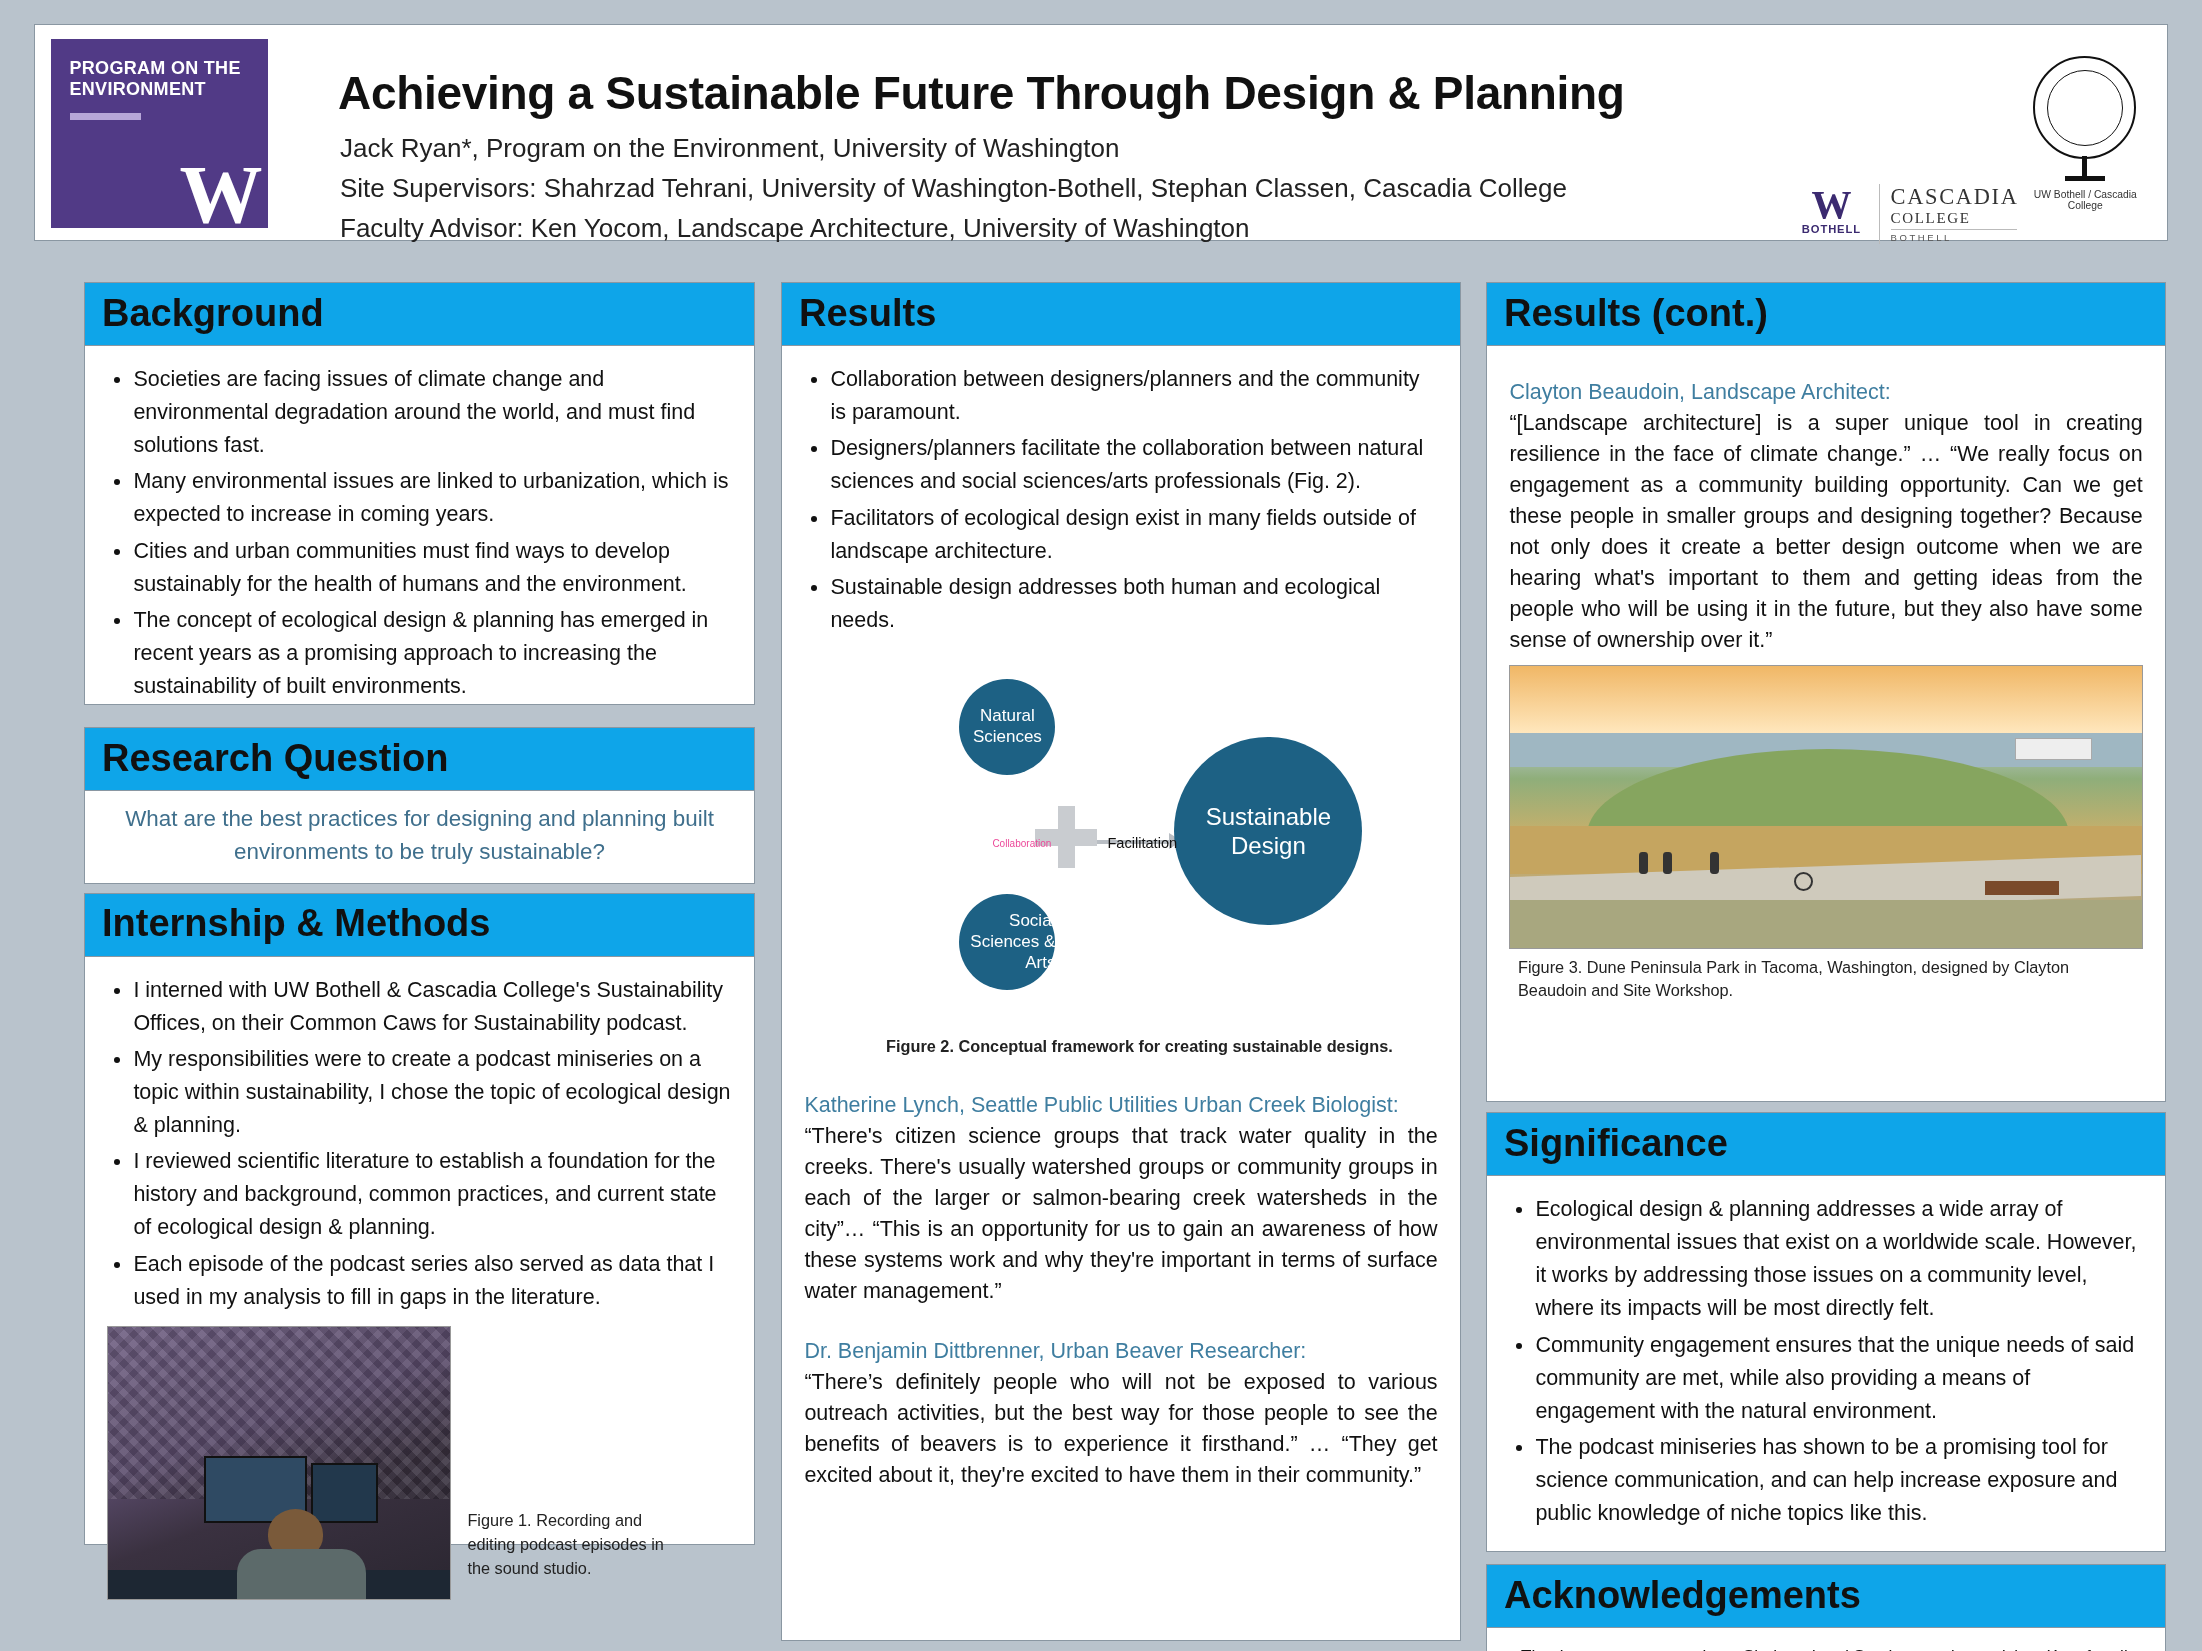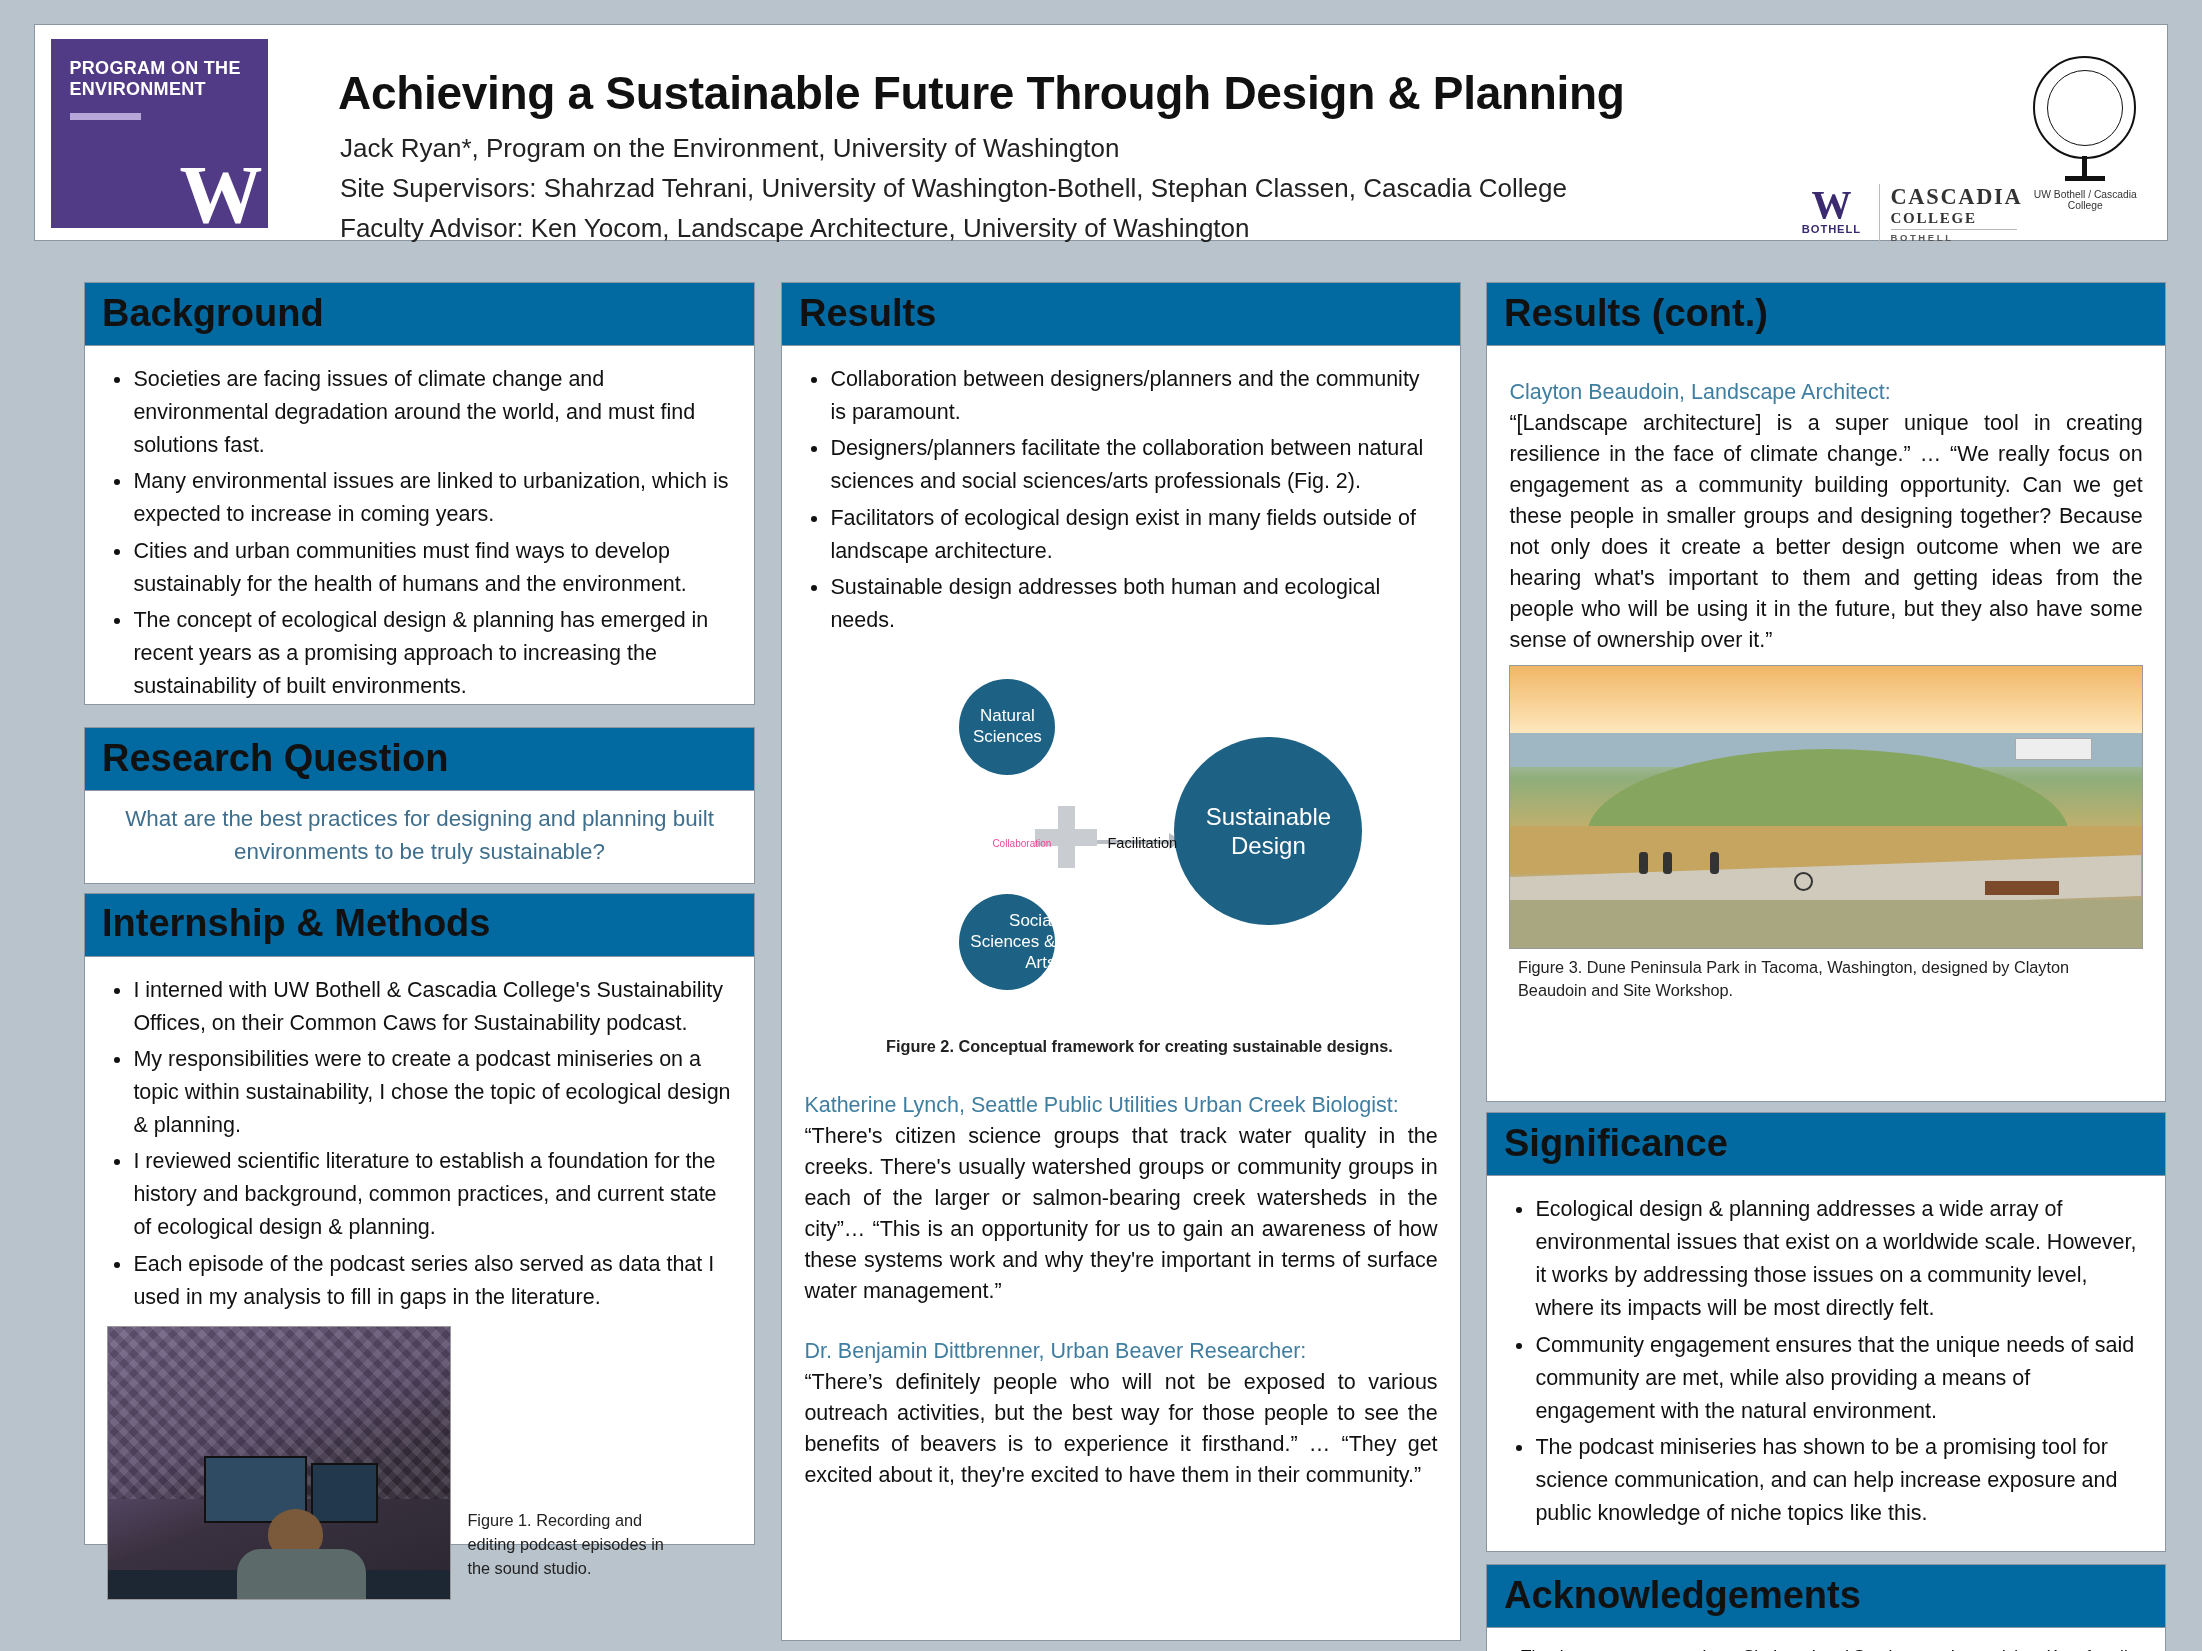--- a/index.html
+++ b/index.html
@@ -55,21 +55,21 @@
   }
   .hdr-logos { position: absolute; right: 13.8px; top: 13.8px; width: 370px; height: 189px; }
   .uwb-block {
     position: absolute; left: 5.2px; top: 148px; width: 86px; height: 53px;
     text-align: center;
   }
   .uwb-w { font-family: "Liberation Serif", serif; font-weight: bold; font-size: 40px; color:#3b2a70; line-height: 36px; }
   .uwb-lbl { font-size: 11.2px; font-weight: bold; color:#3b2a70; letter-spacing: 0.9px; }
   .cascadia {
     position: absolute; left: 96px; top: 145px; width: 138px; height: 60px;
-    border-left: 1.7px solid #bbb; padding-left: 10.3px; font-weight: bold;
+    border-left: 1.7px solid #bbb; padding-left: 10.3px;
   }
   .cascadia .c1 { font-family: "Liberation Serif", serif; font-size: 22.4px; color:#333; letter-spacing:1.7px; }
   .cascadia .c2 { font-family: "Liberation Serif", serif; font-size: 15px; color:#333; letter-spacing:1.7px; }
   .cascadia .c3 { font-size: 9.5px; color:#555; letter-spacing: 2.6px; border-top:0.9px solid #bbb; margin-top:2.6px; padding-top:1.7px;}
   .podcast-logo {
     position: absolute; right: 3.4px; top: 5.2px; width: 129px; height: 163px;
   }
   .podcast-logo .ring {
     position:absolute; left:12px; top:12px; width:103px; height:103px;
     border:2.6px solid #111; border-radius:50%;
@@ -93,21 +93,21 @@
     font-size:10.3px; color:#333;
   }
   
   .col { position: absolute; top: 258px; }
   .col1 { left: 50px; width: 671px; }
   .col2 { left: 747px; width: 680px; }
   .col3 { left: 1452px; width: 680px; }
 
   .sec { width:100%; margin-bottom: 0; }
   .sec-head {
-    background: #0369a1; color: #111;
+    background: #0ea5e9; color: #111;
     font-size: 38px; font-weight: bold;
     padding: 8.6px 17px 10.3px 17px;
     border: 1.7px solid #8a97a2; border-bottom: none;
   }
   .sec-body {
     background: #ffffff; border: 1.7px solid #8a97a2;
     padding: 12px 22.4px 15.5px 22.4px;
     font-size: 21.5px; line-height: 33px; color: #111;
   }
   ul.bl { margin: 5.2px 0 3.4px 0; padding-left: 26px; }

